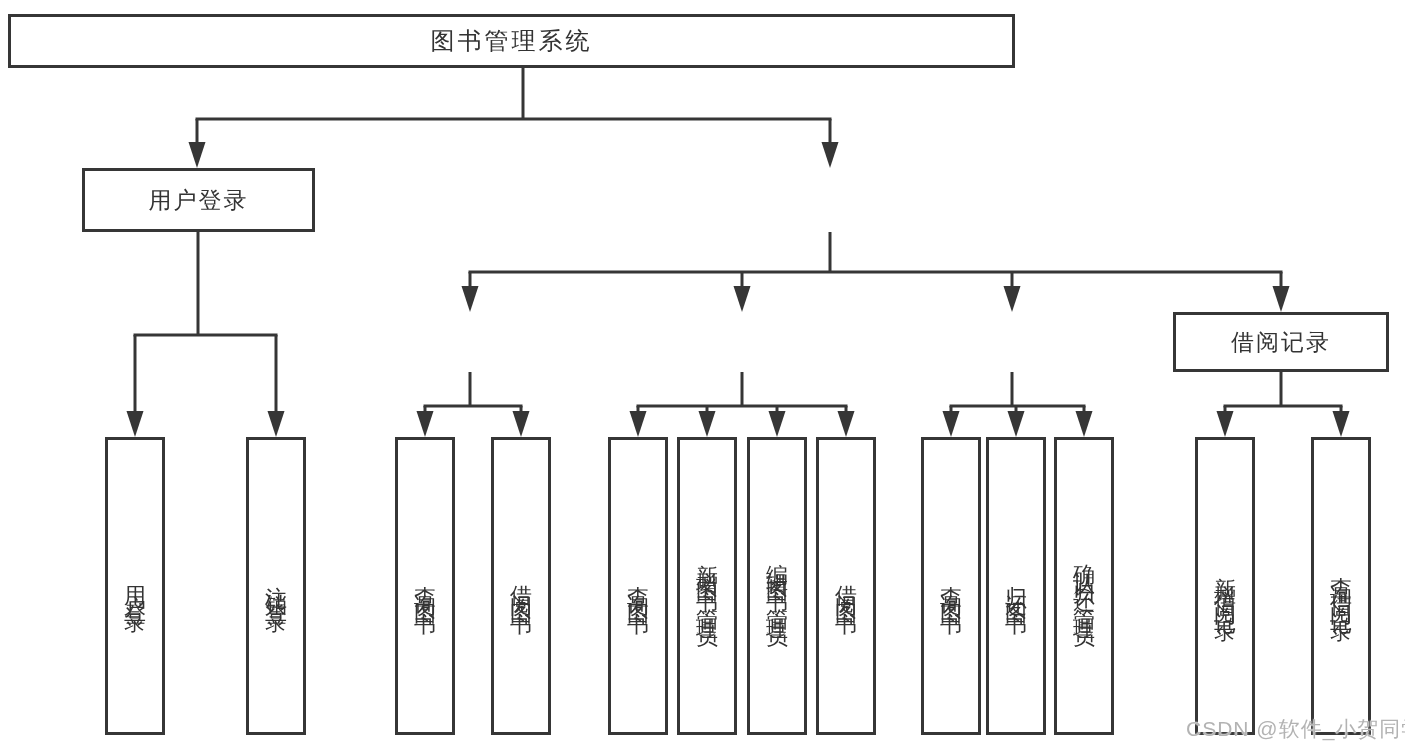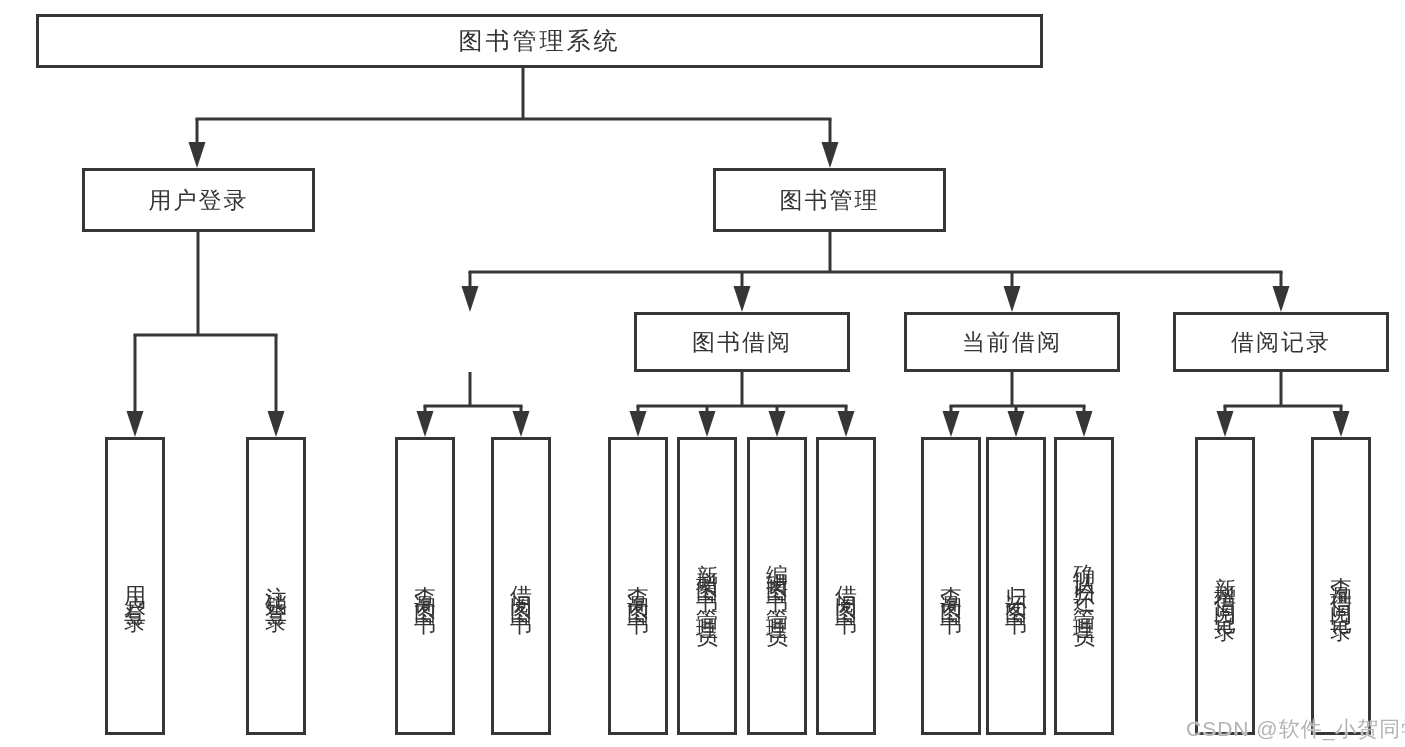--- a/index.html
+++ b/index.html
@@ -129,37 +129,28 @@
     <g>
       <line x1="1281" y1="372" x2="1281" y2="406"></line>
       <line x1="1223.5" y1="406" x2="1342.5" y2="406"></line>
       <line x1="1225" y1="406" x2="1225" y2="419"></line>
       <polygon points="1216.5,411 1233.5,411 1225,437"></polygon>
       <line x1="1341" y1="406" x2="1341" y2="419"></line>
       <polygon points="1332.5,411 1349.5,411 1341,437"></polygon>
     </g>
   </svg>
 
-  <div class="node" style="left:36px;top:14px;width:1007px;height:54px;">
+  <div class="node" style="left:8px;top:14px;width:1007px;height:54px;">
     <span class="hlabel root-label">图书管理系统</span>
   </div>
 
   <div class="node" style="left:82px;top:168px;width:233px;height:64px;">
     <span class="hlabel">用户登录</span>
   </div>
-  <div class="node" style="left:713px;top:168px;width:233px;height:64px;">
-    <span class="hlabel">图书管理</span>
-  </div>
 
-  <div class="node" style="left:634px;top:312px;width:216px;height:60px;">
-    <span class="hlabel">图书借阅</span>
-  </div>
-  <div class="node" style="left:904px;top:312px;width:216px;height:60px;">
-    <span class="hlabel">当前借阅</span>
-  </div>
   <div class="node" style="left:1173px;top:312px;width:216px;height:60px;">
     <span class="hlabel">借阅记录</span>
   </div>
 
   <div class="node vnode" style="left:105px;top:437px;width:60px;height:298px;">
     <span class="vlabel">用户登录</span>
   </div>
   <div class="node vnode" style="left:246px;top:437px;width:60px;height:298px;">
     <span class="vlabel">注销登录</span>
   </div>

